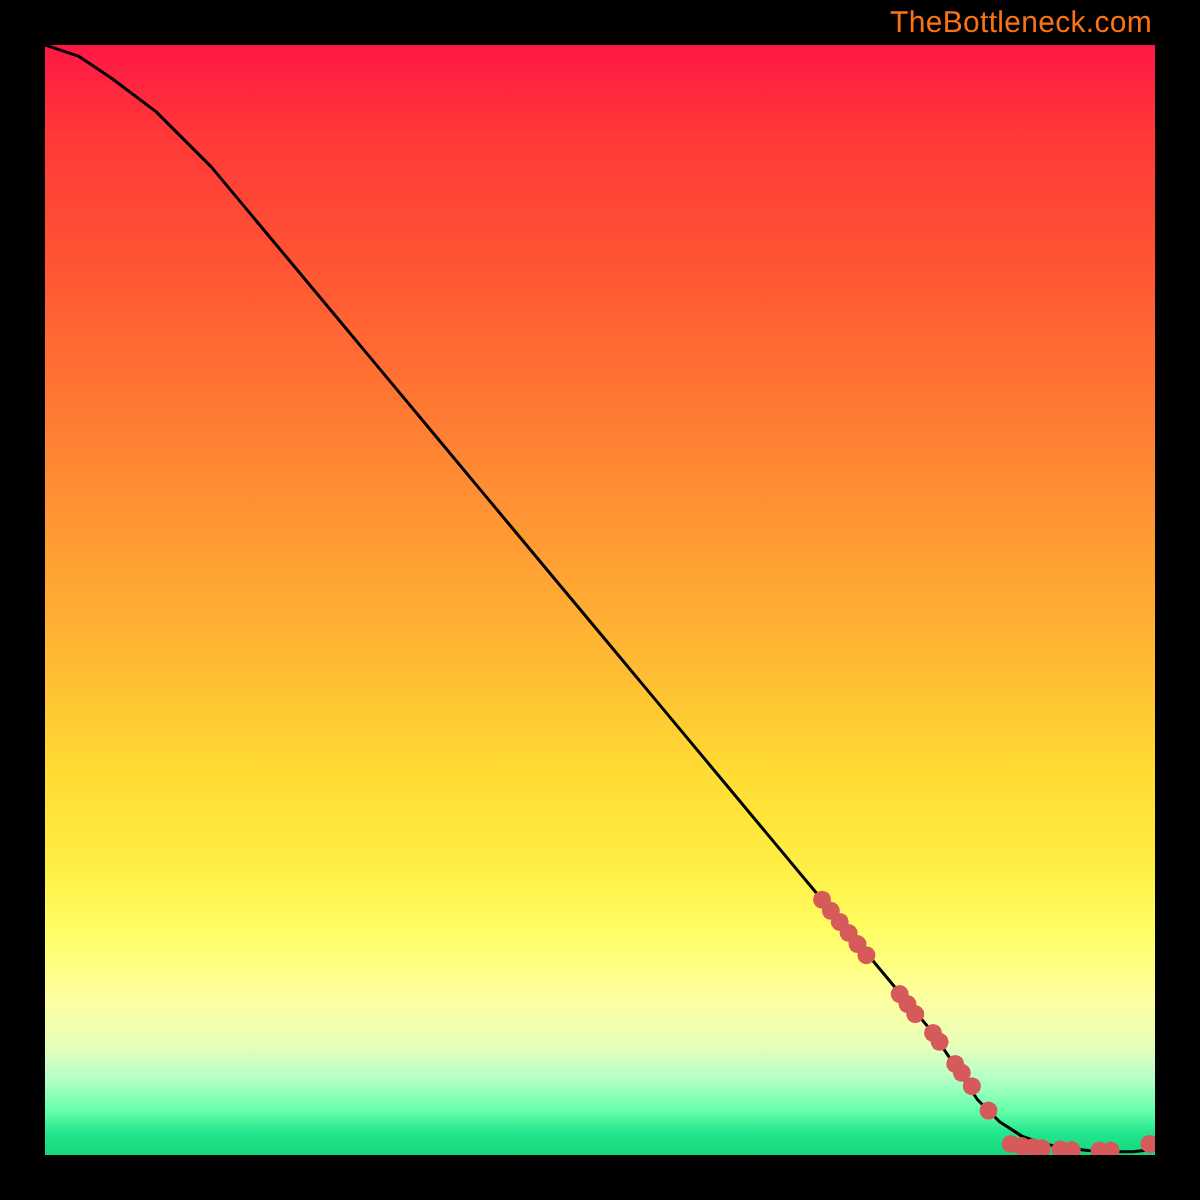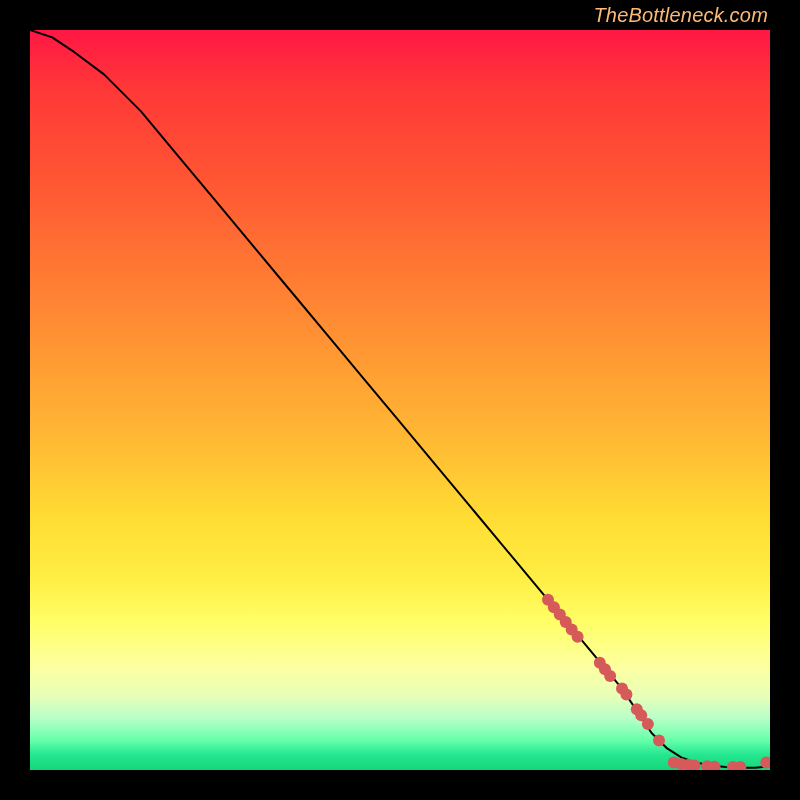--- a/index.html
+++ b/index.html
@@ -40,25 +40,24 @@
     left: 0;
     top: 0;
     width: 100%;
     height: 100%;
     pointer-events: none;
   }
   .watermark {
     position: absolute;
     top: 4px;
     right: 32px;
-    color: #fdba74;
+    color: #f97316;
     font-size: 20px;
     font-weight: 400;
     letter-spacing: 0.2px;
-    font-style: italic;
   }
 </style>
 </head>
 <body>
 
 <div class="plot-area">
   <svg class="curve-svg" viewBox="0 0 740 740" preserveAspectRatio="none">
     <g id="curve-group">
         <path d="M0.00 0.00 L22.20 7.40 L44.40 22.20 L74.00 44.40 L111.00 81.40 L148.00 125.80 L185.00 170.20 L222.00 214.60 L259.00 259.00 L296.00 303.40 L333.00 347.80 L370.00 392.20 L407.00 436.60 L444.00 481.00 L481.00 525.40 L518.00 569.80 L555.00 614.20 L592.00 658.60 L621.60 703.00 L636.40 717.80 L651.20 727.42 L666.00 732.60 L680.80 735.56 L695.60 737.04 L710.40 737.78 L725.20 737.78 L732.60 737.04 L740.00 731.12" fill="none" stroke="#000000" stroke-width="2" stroke-linecap="round" stroke-linejoin="round"></path>
       </g>

